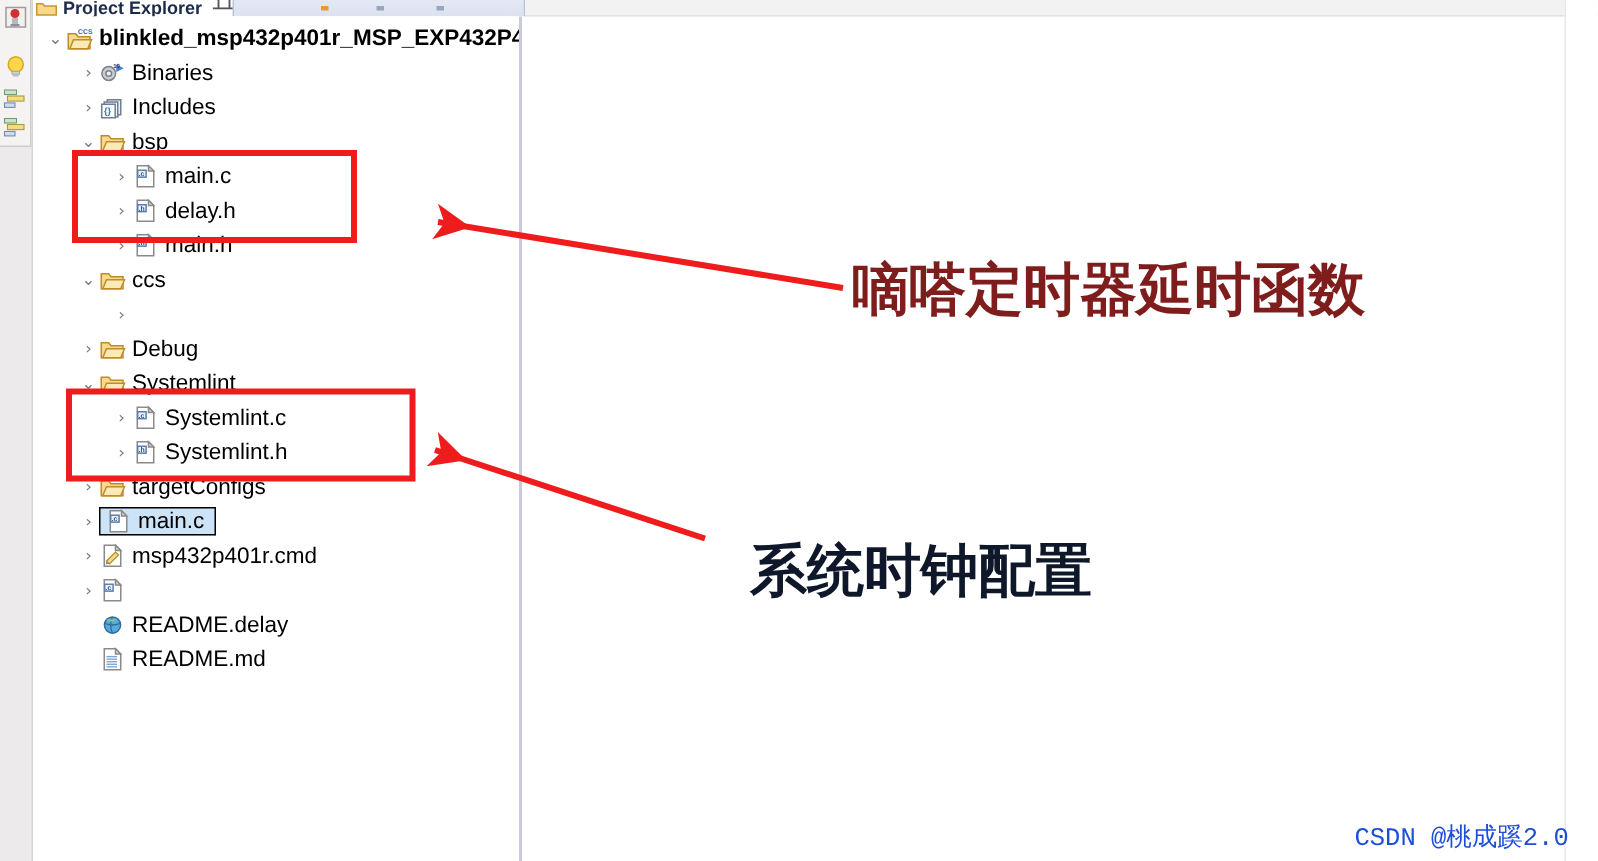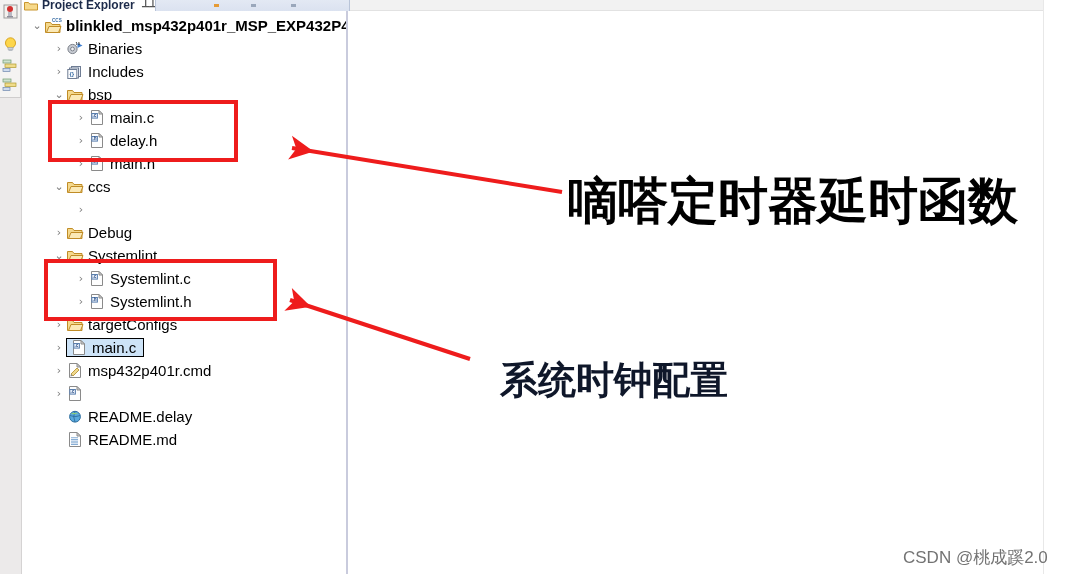--- a/index.html
+++ b/index.html
@@ -177,24 +177,24 @@
   }
   .anno-text {
     position: absolute;
     color: #e8201f;
     font-weight: bold;
     white-space: nowrap;
     font-family: "DejaVu Sans", "Liberation Sans", sans-serif;
   }
   .watermark {
     position: absolute;
-    color: #737373;
+    color: #1d4ed8;
     font-size: 17px;
     white-space: nowrap;
-    font-family: Liberation Sans, sans-serif;
+    font-family: Liberation Mono, monospace;
   }
   svg.overlay {
     position: absolute;
     left: 0; top: 0;
     width: 1065px; height: 574px;
     pointer-events: none;
   }
 </style>
 </head>
 <body>
@@ -485,19 +485,19 @@
         <path d="M6,0 L0,3 L6,6 L4.4,3 z" fill="#ee1c1c"></path>
       </marker>
     </defs>
     <g id="arrow-group">
         <line x1="562" y1="192" x2="292" y2="148" stroke="#ee1c1c" stroke-width="4" marker-end="url(#ah)"></line>
         <line x1="470" y1="359" x2="290" y2="300" stroke="#ee1c1c" stroke-width="4" marker-end="url(#ah)"></line>
       </g>
   </svg>
 
   <div id="anno-labels">
-      <div class="anno-text" style="left: 568px; top: 168px; font-size: 50px; color: #000000;">嘀嗒定时器延时函数</div>
+      <div class="anno-text" style="left: 568px; top: 168px; font-size: 38px; color: #7f1d1d;">嘀嗒定时器延时函数</div>
       <div class="anno-text" style="left: 500px; top: 355px; font-size: 38px; color: #0f172a;">系统时钟配置</div>
     </div>
 
   <div class="watermark" id="wm" style="left: 903px; top: 546px;">CSDN @桃成蹊2.0</div>
 
 </div>
 
 </body></html>

